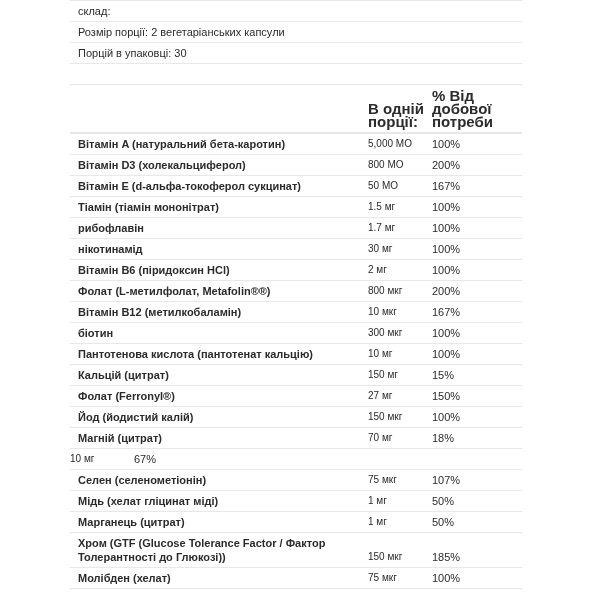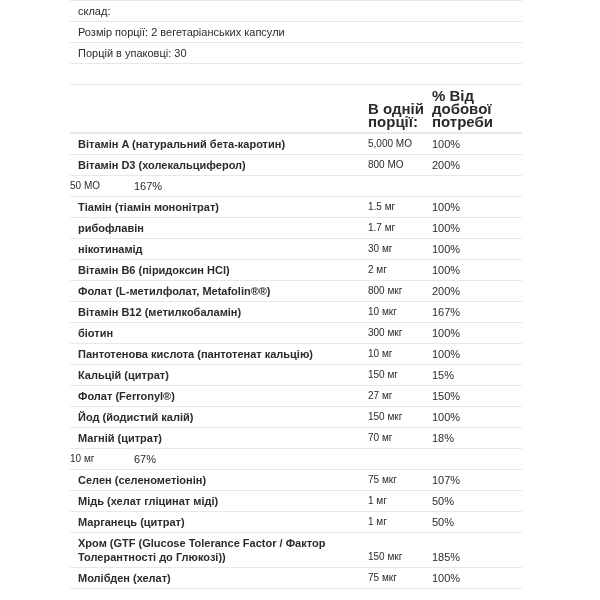--- a/index.html
+++ b/index.html
@@ -117,20 +117,21 @@
         <div class="cell-name">Вітамін A (натуральний бета-каротин)</div>
         <div class="cell-amount">5,000 МО</div>
         <div class="cell-dv">100%</div>
       </div>
       <div class="row nutrient-row">
         <div class="cell-name">Вітамін D3 (холекальциферол)</div>
         <div class="cell-amount">800 МО</div>
         <div class="cell-dv">200%</div>
       </div>
       <div class="row nutrient-row">
+        <div class="cell-name">Вітамін E (d-альфа-токоферол сукцинат)</div>
         <div class="cell-amount">50 МО</div>
         <div class="cell-dv">167%</div>
       </div>
       <div class="row nutrient-row">
         <div class="cell-name">Тіамін (тіамін мононітрат)</div>
         <div class="cell-amount">1.5 мг</div>
         <div class="cell-dv">100%</div>
       </div>
       <div class="row nutrient-row">
         <div class="cell-name">рибофлавін</div>

